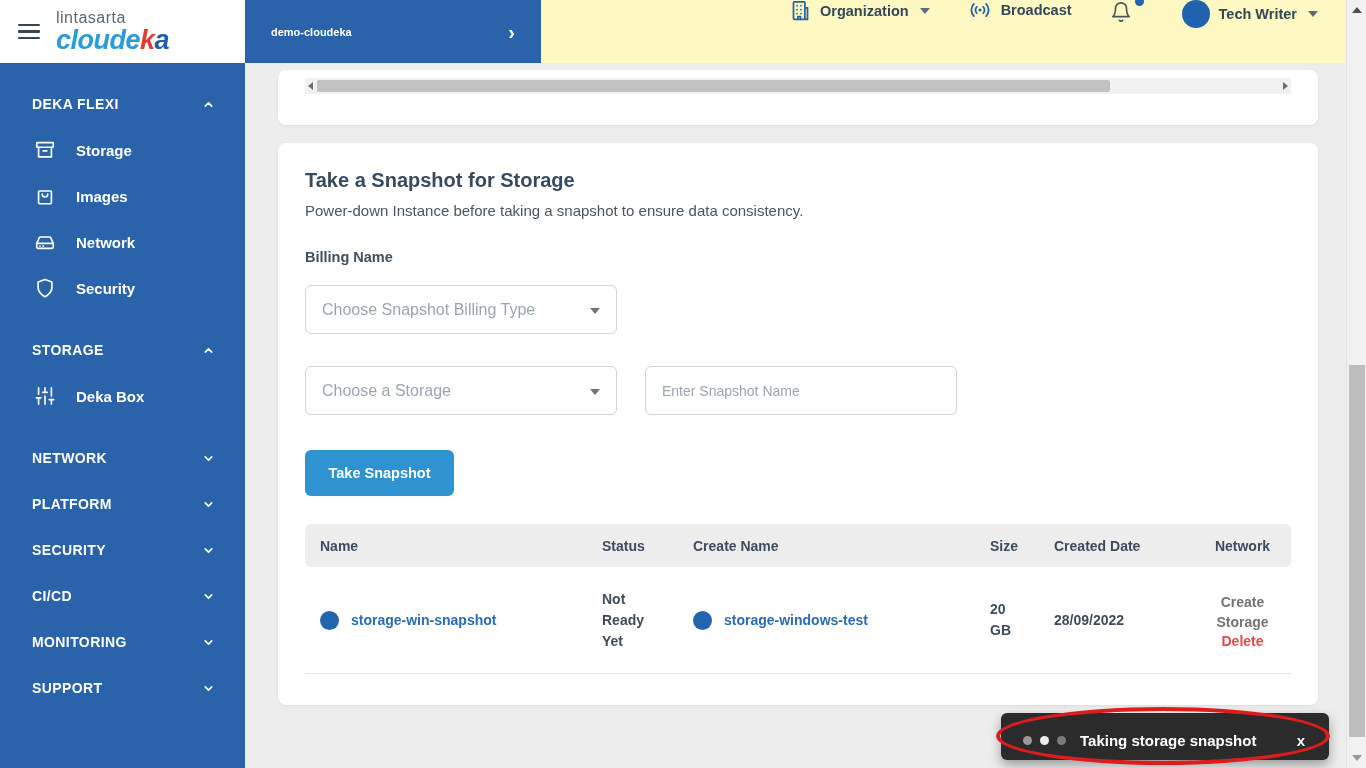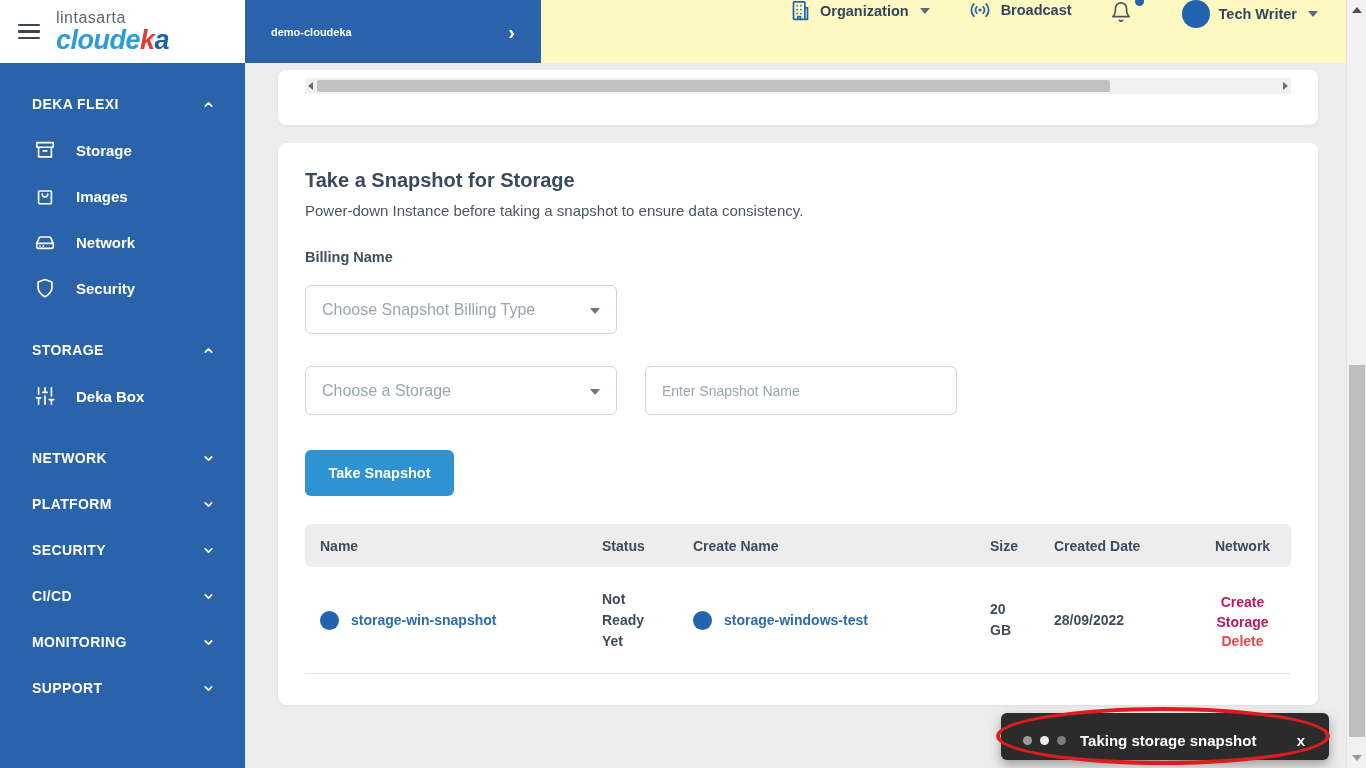--- a/index.html
+++ b/index.html
@@ -76,21 +76,21 @@
   .col-status { width:91px; }
   .col-storage { width:297px; display:flex; align-items:center; }
   .col-size { width:64px; }
   .col-created { width:140px; }
   .col-action { flex:1; text-align:center; }
   .cell-narrow { width:56px; line-height:21px; color:#3f4c5c; font-weight:700; }
   .size-narrow { width:30px; line-height:21px; color:#3f4c5c; font-weight:700; }
   .dot { width:19px; height:19px; border-radius:50%; background:#2265ae; margin-right:12px; flex:0 0 19px; }
   .link { color:#2b6cb0; font-weight:700; cursor:pointer; }
   .created-val { color:#3f4c5c; font-weight:700; }
-  .action-create { display:block; width:70px; margin:0 auto; line-height:20px; color:#be185d; font-weight:700; cursor:pointer; }
+  .action-create { display:block; width:70px; margin:0 auto; line-height:20px; color:#737373; font-weight:700; cursor:pointer; }
   .action-delete { display:block; margin-top:1px; color:#e8474c; font-weight:700; cursor:pointer; }
 
   
   .toast { position:absolute; left:1001px; top:713px; width:328px; height:47px; background:#2b2b2b; border-radius:6px;
            box-shadow:0 5px 12px rgba(0,0,0,.35); display:flex; align-items:center; padding:8px 24px 0 22px; z-index:8; }
   .dots { display:flex; align-items:center; gap:8px; margin-right:14px; }
   .dots i { width:9px; height:9px; border-radius:50%; display:block; }
   .dots i:nth-child(1){ background:#9a9a9a; } .dots i:nth-child(2){ background:#ececec; } .dots i:nth-child(3){ background:#7c7c7c; }
   .toast-msg { color:#fff; font-size:15px; font-weight:700; flex:1; }
   .toast-close { color:#fff; font-size:15px; font-weight:700; cursor:pointer; }

